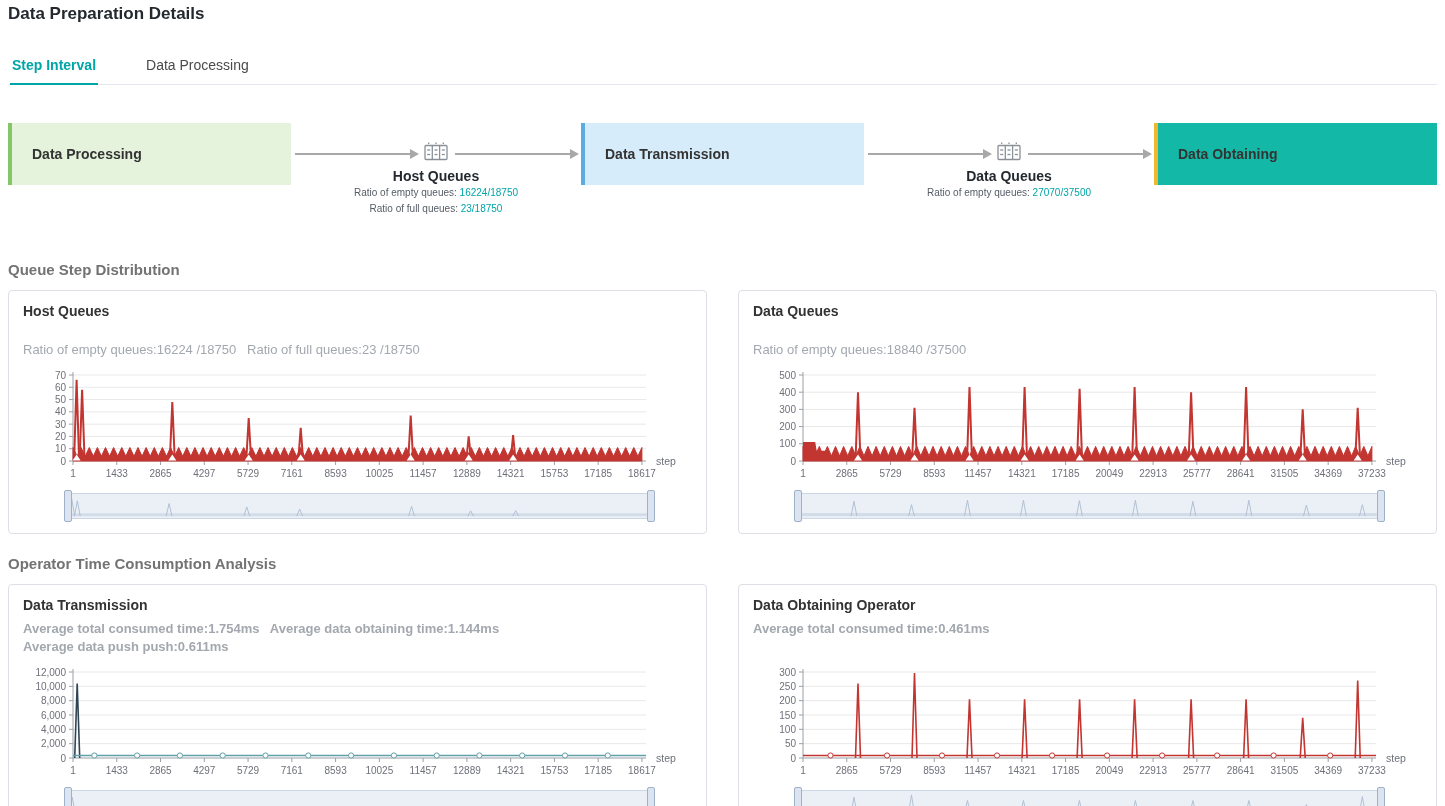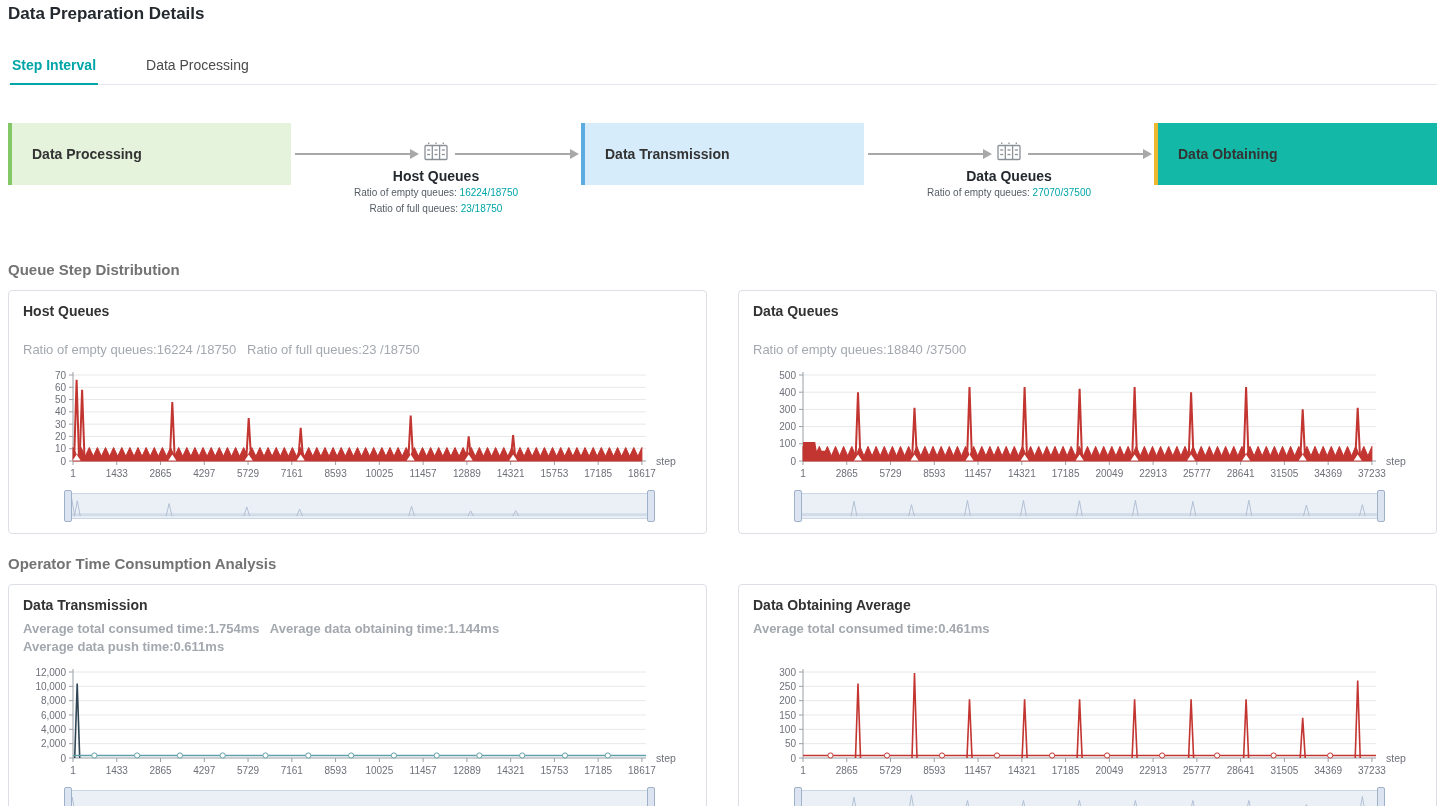--- a/index.html
+++ b/index.html
@@ -316,21 +316,21 @@
     </div>
   </div>
 
   <h2 class="section-heading second">Operator Time Consumption Analysis</h2>
 
   <div class="cards">
     <div class="card">
       <div class="card-title">Data Transmission</div>
       <div class="subwrap">
         <div class="sub" style="margin-top:7px;">Average total consumed time:1.754ms   Average data obtaining time:1.144ms</div>
-        <div class="sub" style="margin-top:0;">Average data push time:0.611ms</div>
+        <div class="sub" style="margin-top:0;">Average data push push:0.611ms</div>
       </div>
       <svg class="chart" viewBox="0 0 669 118" preserveAspectRatio="none">
           <line x1="50" x2="623" y1="79.66666666666667" y2="79.66666666666667" stroke="#e8e8e8" stroke-width="1"></line>
           <line x1="50" x2="623" y1="65.33333333333334" y2="65.33333333333334" stroke="#e8e8e8" stroke-width="1"></line>
           <line x1="50" x2="623" y1="51" y2="51" stroke="#e8e8e8" stroke-width="1"></line>
           <line x1="50" x2="623" y1="36.66666666666667" y2="36.66666666666667" stroke="#e8e8e8" stroke-width="1"></line>
           <line x1="50" x2="623" y1="22.33333333333333" y2="22.33333333333333" stroke="#e8e8e8" stroke-width="1"></line>
           <line x1="50" x2="623" y1="8" y2="8" stroke="#e8e8e8" stroke-width="1"></line>
           <line x1="50" x2="623" y1="94" y2="94" stroke="#9aa0a6"></line>
           <line x1="50" x2="50" y1="5" y2="94" stroke="#9aa0a6"></line>
@@ -395,21 +395,21 @@
         </svg>
       <div class="dz">
         <svg class="dz-shadow" viewBox="0 0 600 26" preserveAspectRatio="none">
             <polyline points="1.4,24 4.4,6.7 7.4,24" fill="none" stroke="#aebdd1" stroke-width="1"></polyline>
           </svg>
         <div class="dz-handle dz-left"></div>
         <div class="dz-handle dz-right"></div>
       </div>
     </div>
     <div class="card">
-      <div class="card-title">Data Obtaining Average</div>
+      <div class="card-title">Data Obtaining Operator</div>
       <div class="subwrap">
         <div class="sub" style="margin-top:7px;">Average total consumed time:0.461ms</div>
       </div>
       <svg class="chart" viewBox="0 0 669 118" preserveAspectRatio="none">
           <line x1="50" x2="623" y1="79.66666666666667" y2="79.66666666666667" stroke="#e8e8e8" stroke-width="1"></line>
           <line x1="50" x2="623" y1="65.33333333333334" y2="65.33333333333334" stroke="#e8e8e8" stroke-width="1"></line>
           <line x1="50" x2="623" y1="51" y2="51" stroke="#e8e8e8" stroke-width="1"></line>
           <line x1="50" x2="623" y1="36.66666666666667" y2="36.66666666666667" stroke="#e8e8e8" stroke-width="1"></line>
           <line x1="50" x2="623" y1="22.33333333333333" y2="22.33333333333333" stroke="#e8e8e8" stroke-width="1"></line>
           <line x1="50" x2="623" y1="8" y2="8" stroke="#e8e8e8" stroke-width="1"></line>

